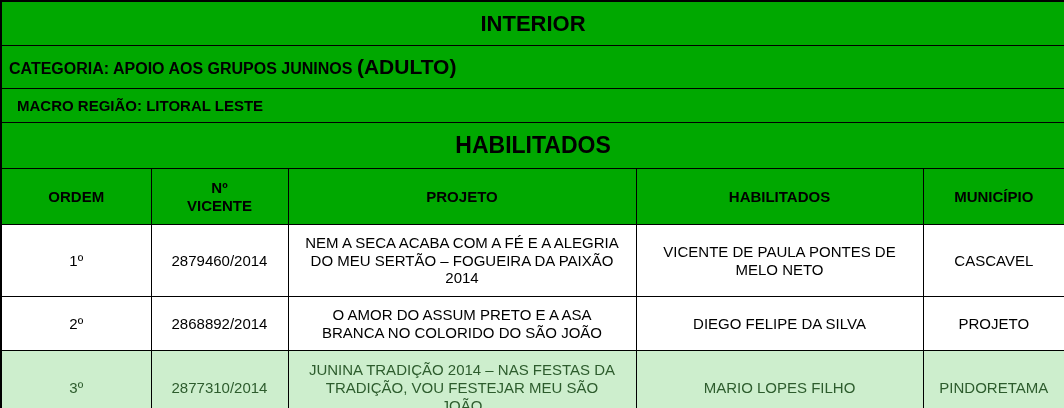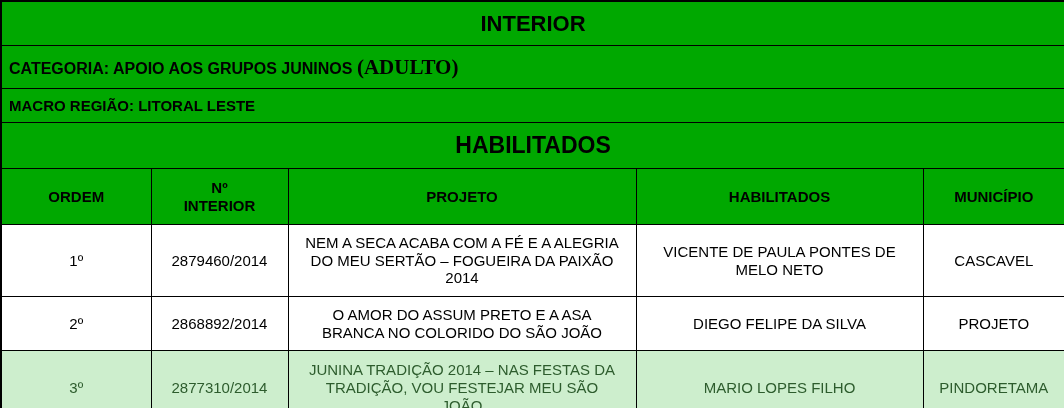--- a/index.html
+++ b/index.html
@@ -12,22 +12,22 @@
     border:2px solid #000;
   }
   td,th{
     border:1px solid #000;
     text-align:center;vertical-align:middle;
     padding:2px 6px;color:#000;overflow:hidden;
   }
   .green{background:#00a800;}
   .r-title td{height:39px;font-size:22px;font-weight:bold;}
   .r-cat td{height:38px;font-size:16px;font-weight:bold;text-align:left;padding-left:7px;}
-  .cat-big{font-size:21px;font-family:Liberation Serif, serif;}
-  .r-macro td{height:29px;font-size:15px;font-weight:bold;text-align:left;padding-left:7px;}
+  .cat-big{font-size:21px;}
+  .r-macro td{height:29px;font-size:15px;font-weight:bold;text-align:left;padding-left:15px;}
   .r-section td{height:41px;font-size:23px;font-weight:bold;}
   .r-cols th{height:51px;font-size:15px;font-weight:bold;white-space:pre-line;line-height:1.2;}
   .r-data td{font-size:15px;white-space:pre-line;line-height:1.18;background:#fff;}
   .r1 td{height:67px;}
   .r2 td{height:49px;}
   .r3 td{height:70px;}
   .prop{padding:2px 22px;}
   tr.hl td{background:#cdeecd;color:#2d5c2d;}
   col.c0{width:150px}col.c1{width:137px}col.c2{width:348px}col.c3{width:287px}col.c4{width:142px}
 </style>
@@ -55,21 +55,21 @@
       </tr>
       <tr class="r-macro">
         <td colspan="5" class="green">MACRO REGIÃO: LITORAL LESTE</td>
       </tr>
       <tr class="r-section">
         <td colspan="5" class="green">HABILITADOS</td>
       </tr>
       <tr class="r-cols">
         <th class="green">ORDEM</th>
         <th class="green">Nº
-INTERIOR</th>
+VICENTE</th>
         <th class="green">PROJETO</th>
         <th class="green">HABILITADOS</th>
         <th class="green">MUNICÍPIO</th>
       </tr>
       <tr class="r-data r1">
         <td>1º</td>
         <td>2879460/2014</td>
         <td>NEM A SECA ACABA COM A FÉ E A ALEGRIA
 DO MEU SERTÃO – FOGUEIRA DA PAIXÃO
 2014</td>

